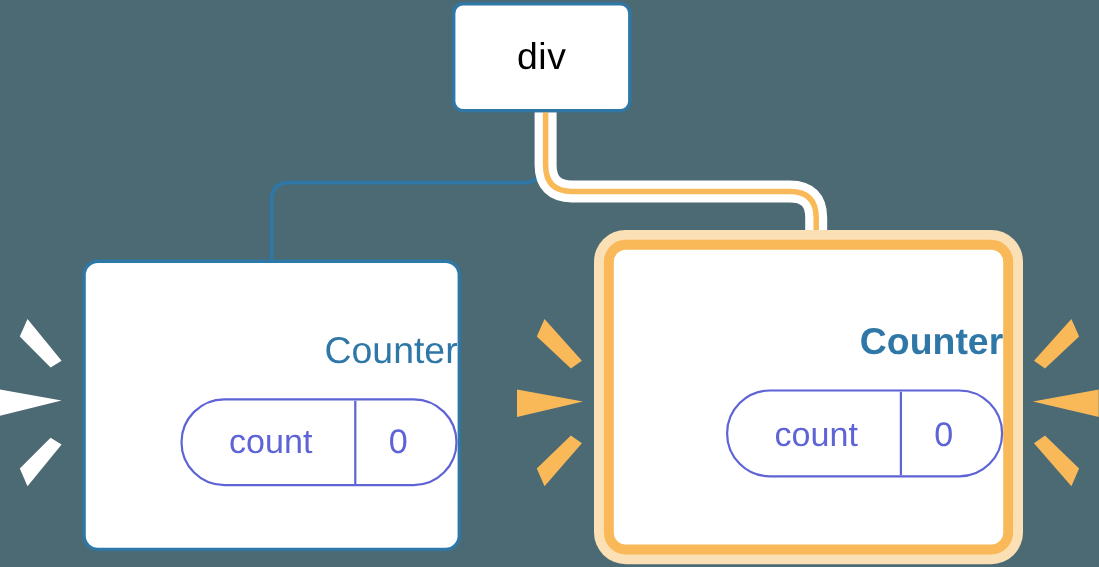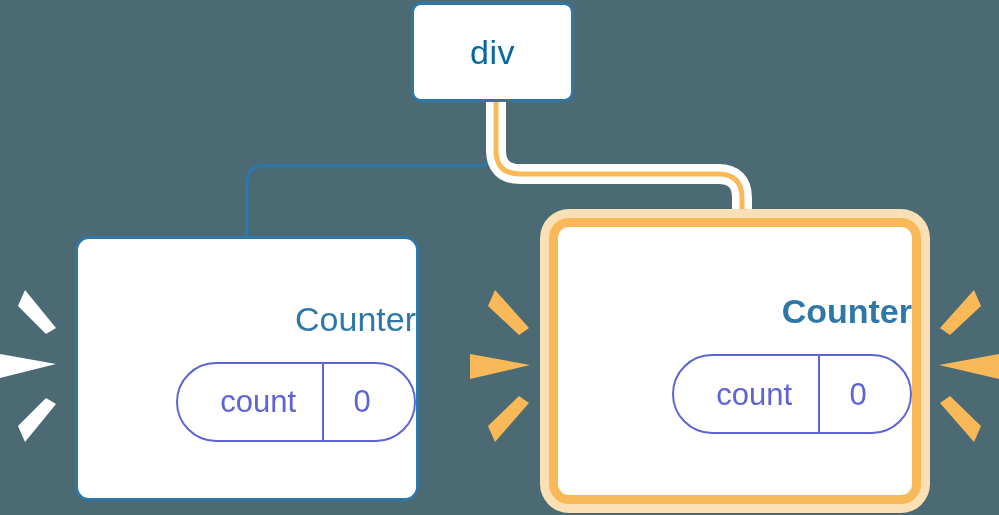--- a/index.html
+++ b/index.html
@@ -27,21 +27,21 @@
   }
 
   
   #node-div{
     left:411px;top:2px;width:163px;height:100px;
     border:3px solid #2e77a6;
     border-radius:10px;
     z-index:4;
   }
   #node-div .node-title{
-    color:#0369a1;
+    color:#000000;
     font-size:34px;
     font-weight:400;
     letter-spacing:.5px;
     line-height:1;
   }
 
   
   .counter-node{
     border-radius:14px;
     padding-top:6px;
@@ -78,21 +78,21 @@
     background:transparent;
     overflow:hidden;
   }
   .pill-key,.pill-val{
     display:flex;align-items:center;justify-content:center;
     color:#5e63d6;
     font-size:31px;
     font-weight:400;
     line-height:1;
   }
-  .pill-key{padding:0 26px 0 42px;}
+  .pill-key{padding:0 38px 0 42px;}
   .pill-val{
     border-left:2px solid #5e63d6;
     padding:0 40px 0 26px;
     min-width:24px;
   }
 
   
   .burst{position:absolute;z-index:5;}
   .burst svg{display:block;}
 </style>

